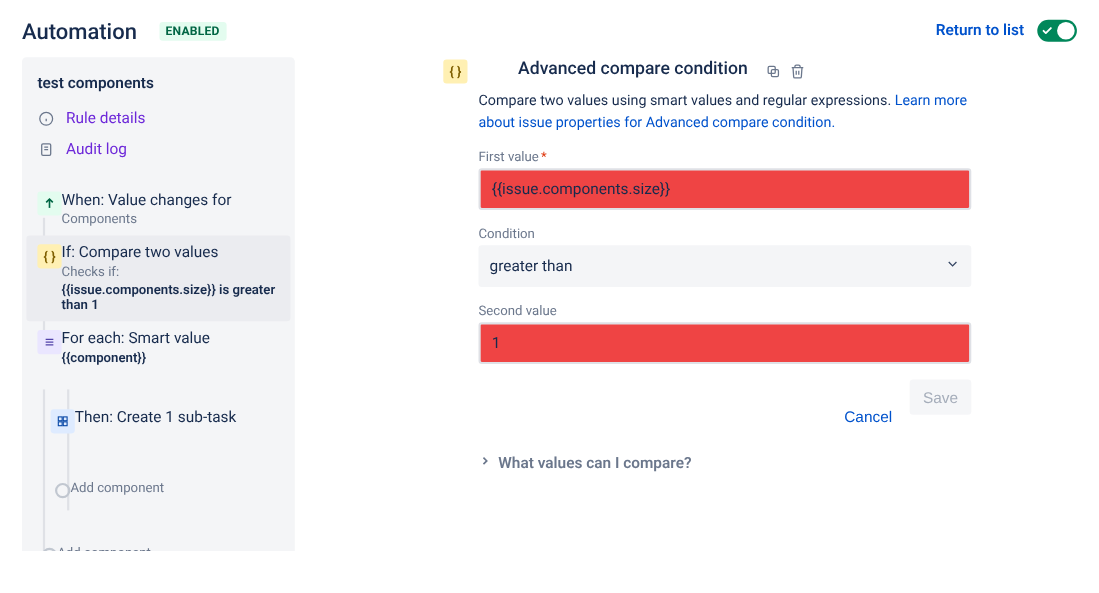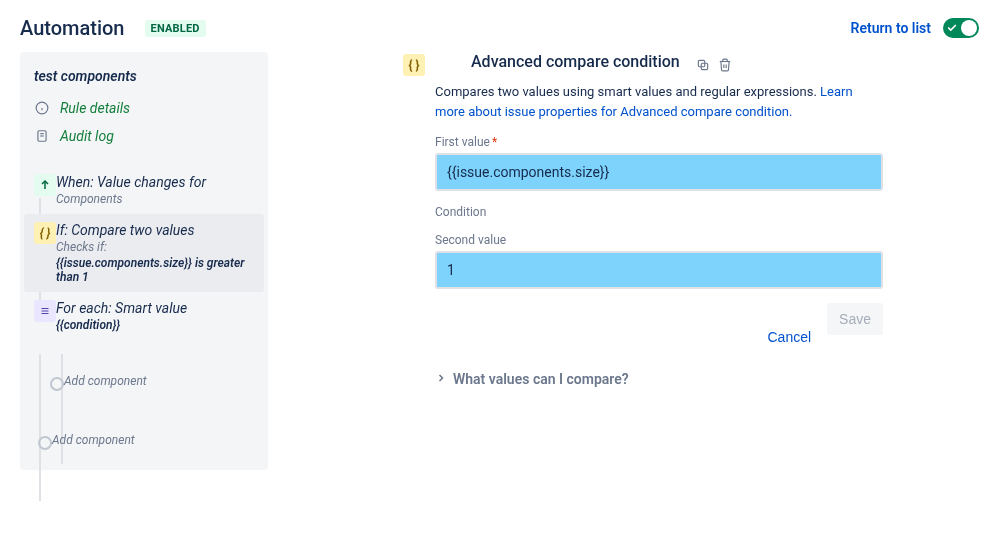--- a/index.html
+++ b/index.html
@@ -27,26 +27,25 @@
   }
   .toggle::after {
     content: ""; position: absolute; right: 2px; top: 2px;
     width: 16px; height: 16px; border-radius: 50%; background: #fff;
   }
   .toggle svg { position: absolute; left: 4px; top: 5px; }
   .body { display: flex; gap: 135px; align-items: flex-start; }
   .sidebar {
     width: 248px; background: #F4F5F7; border-radius: 4px;
     padding: 12px 0 12px 0;
-    font-style: italic;
   }
   .sidebar-title { font-weight: 600; color: #172B4D; padding: 4px 14px 10px 14px; }
   .nav-item {
     display: flex; align-items: center; gap: 10px; padding: 6px 14px;
-    cursor: pointer; color: #15803d;
+    cursor: pointer; color: #6d28d9;
   }
   .nav-icon-box {
     width: 16px; height: 16px; display: flex; align-items: center; justify-content: center;
     color: #6B778C;
   }
   .rule-list { padding: 4px 4px 0 4px; margin-top: 12px; }
   .rule-item {
     position: relative; padding: 8px 10px 8px 10px; border-radius: 3px;
     display: flex; gap: 0; align-items: flex-start;
   }
@@ -81,21 +80,21 @@
   }
   .icon-btn { color: #6B778C; cursor: pointer; display: inline-flex; padding: 2px; }
   .desc { font-size: 13px; color: #172B4D; margin: 2px 0 14px 32px; line-height: 1.5; }
   .desc a { color: #0052CC; cursor: pointer; }
   .form { margin-left: 32px; }
   .field { margin-bottom: 14px; }
   .field-label { font-size: 12px; color: #6B778C; margin-bottom: 4px; }
   .req-star { color: #DE350B; margin-left: 2px; }
   .input, .select {
     width: 100%; height: 38px; border: 2px solid #DFE1E6; border-radius: 3px;
-    padding: 0 10px; font-size: 14px; color: #172B4D; background: #7dd3fc;
+    padding: 0 10px; font-size: 14px; color: #172B4D; background: #ef4444;
     font-family: inherit;
   }
   .select-wrap { position: relative; }
   .select { background: #F4F5F7; border: none; appearance: none; -webkit-appearance: none; padding-right: 30px; cursor: pointer; }
   .select-chevron { position: absolute; right: 10px; top: 50%; transform: translateY(-50%); pointer-events: none; color: #344563; }
   .form-actions { display: flex; justify-content: flex-end; gap: 4px; margin-top: 14px; }
   .btn {
     height: 32px; padding: 0 12px; border: none; border-radius: 3px;
     font-size: 14px; font-weight: 500; cursor: pointer;
   }
@@ -186,24 +185,37 @@
         <div class="rule-item">
           <div class="rule-icon branch">
             <svg width="12" height="12" viewBox="0 0 24 24" fill="none" stroke="currentColor" stroke-width="2">
                 <line x1="5" y1="7" x2="19" y2="7"></line>
                 <line x1="5" y1="12" x2="19" y2="12"></line>
                 <line x1="5" y1="17" x2="19" y2="17"></line>
               </svg>
           </div>
           <div>
             <div class="rule-label">For each: Smart value</div>
-            <div class="rule-detail">{{condition}}</div>
-          </div>
-        </div>
-
+            <div class="rule-detail">{{component}}</div>
+          </div>
+        </div>
+
+        <div class="rule-item indent" style="margin-top:24px;">
+          <div class="rule-icon action">
+            <svg width="12" height="12" viewBox="0 0 24 24" fill="none" stroke="currentColor" stroke-width="2">
+                <rect x="4" y="4" width="7" height="7"></rect>
+                <rect x="13" y="4" width="7" height="7"></rect>
+                <rect x="4" y="13" width="7" height="7"></rect>
+                <rect x="13" y="13" width="7" height="7"></rect>
+              </svg>
+          </div>
+          <div>
+            <div class="rule-label">Then: Create 1 sub-task</div>
+          </div>
+        </div>
 
         <div class="rule-item indent" style="margin-top:26px;">
           <div class="rule-icon add"></div>
           <div>
             <div class="rule-sub" style="margin-top:0;color:#6B778C;">Add component</div>
           </div>
         </div>
 
         <div class="rule-item" style="margin-top:26px;">
           <div class="rule-icon add"></div>
@@ -229,33 +241,43 @@
             <svg width="14" height="14" viewBox="0 0 24 24" fill="none" stroke="currentColor" stroke-width="2">
                 <polyline points="3 6 5 6 21 6"></polyline>
                 <path d="M19 6l-1 14a2 2 0 0 1-2 2H8a2 2 0 0 1-2-2L5 6"></path>
                 <path d="M10 11v6M14 11v6"></path>
                 <path d="M8 6V4a2 2 0 0 1 2-2h4a2 2 0 0 1 2 2v2"></path>
               </svg>
           </span>
         </div>
       </div>
       <div class="desc">
-        <span>Compares two values using smart values and regular expressions. </span><a>Learn more about issue properties for Advanced compare condition.</a>
+        <span>Compare two values using smart values and regular expressions. </span><a>Learn more about issue properties for Advanced compare condition.</a>
       </div>
 
       <div class="form">
         <div class="field">
           <div class="field-label">
             <span>First value</span><span class="req-star">*</span>
           </div>
           <input class="input" value="{{issue.components.size}}" style="">
         </div>
 
         <div class="field">
           <div class="field-label">Condition</div>
+          <div class="select-wrap">
+            <div class="select" style="display:flex;align-items:center;">
+              <span>greater than</span>
+            </div>
+            <span class="select-chevron">
+              <svg width="14" height="14" viewBox="0 0 24 24" fill="none" stroke="currentColor" stroke-width="2">
+                  <polyline points="6 9 12 15 18 9"></polyline>
+                </svg>
+            </span>
+          </div>
         </div>
 
         <div class="field">
           <div class="field-label">Second value</div>
           <input class="input" value="1" style="">
         </div>
 
         <div class="form-actions">
           <button class="btn btn-cancel">Cancel</button>
           <button class="btn btn-save" disabled="">Save</button>

